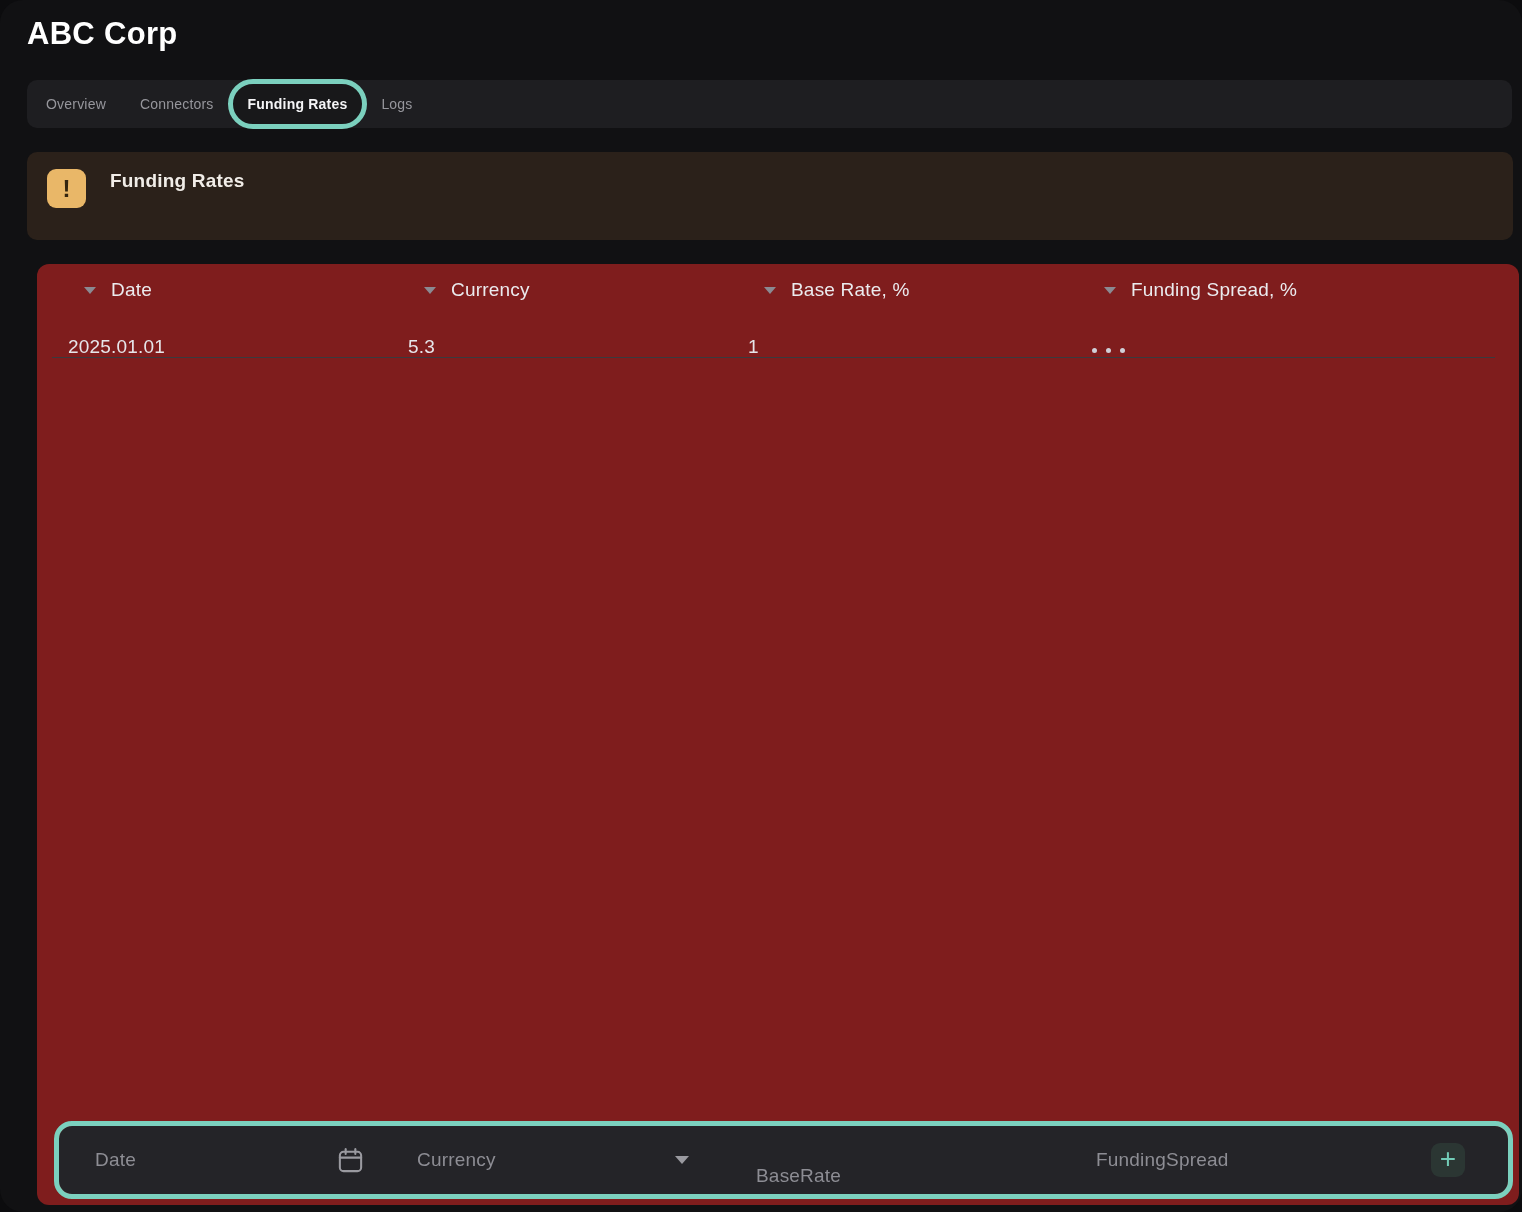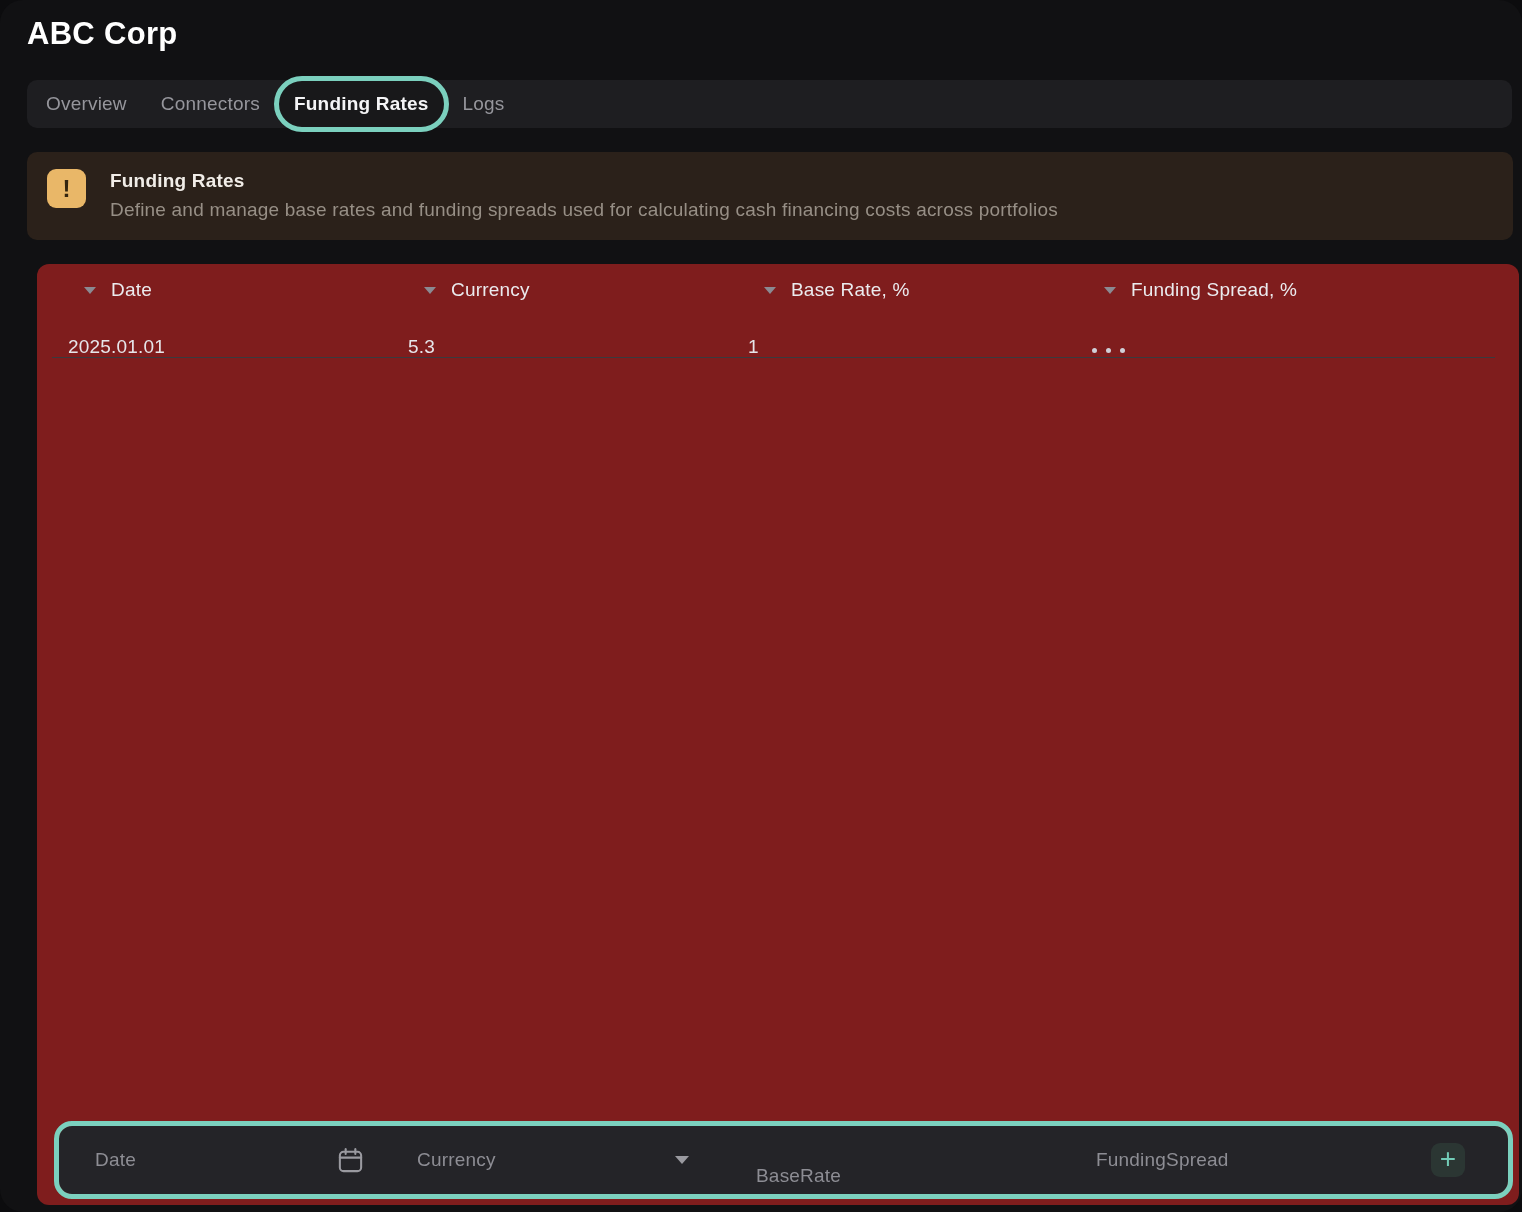--- a/index.html
+++ b/index.html
@@ -16,21 +16,21 @@
     position:absolute; left:27px; top:16px;
     font-size:31px; font-weight:bold; color:#ffffff; letter-spacing:.3px;
   }
   
   .tabbar {
     position:absolute; left:27px; top:80px; width:1485px; height:48px;
     background:#1e1e21; border-radius:10px;
     display:flex; align-items:center; padding-left:19px; gap:34px;
   }
   .tab {
-    font-size:19px; color:#96969c; cursor:pointer; white-space:nowrap;
+    font-size:14px; color:#96969c; cursor:pointer; white-space:nowrap;
     letter-spacing:.2px;
   }
   .tab.active {
     color:#f4f4f6; font-weight:bold;
     border:5px solid #7bd0be; border-radius:28px;
     padding:12px 15px; margin:0 -20px; background:#18181a;
   }
   
   .banner {
     position:absolute; left:27px; top:152px; width:1486px; height:88px;
@@ -110,21 +110,20 @@
     <div class="tab">Overview</div>
     <div class="tab">Connectors</div>
     <div class="tab active">Funding Rates</div>
     <div class="tab">Logs</div>
   </nav>
 
   <section class="banner">
     <div class="warn-icon">!</div>
     <div>
       <div class="banner-title">Funding Rates</div>
-      <div class="banner-desc">Define and manage base rates and funding spreads used for calculating cash financing costs across portfolios</div>
     </div>
   </section>
 
   <section class="panel">
 
     <div class="thead">
       <div class="hcell">
         <span class="caret"></span>
         <span class="hlabel">Date</span>
       </div>

